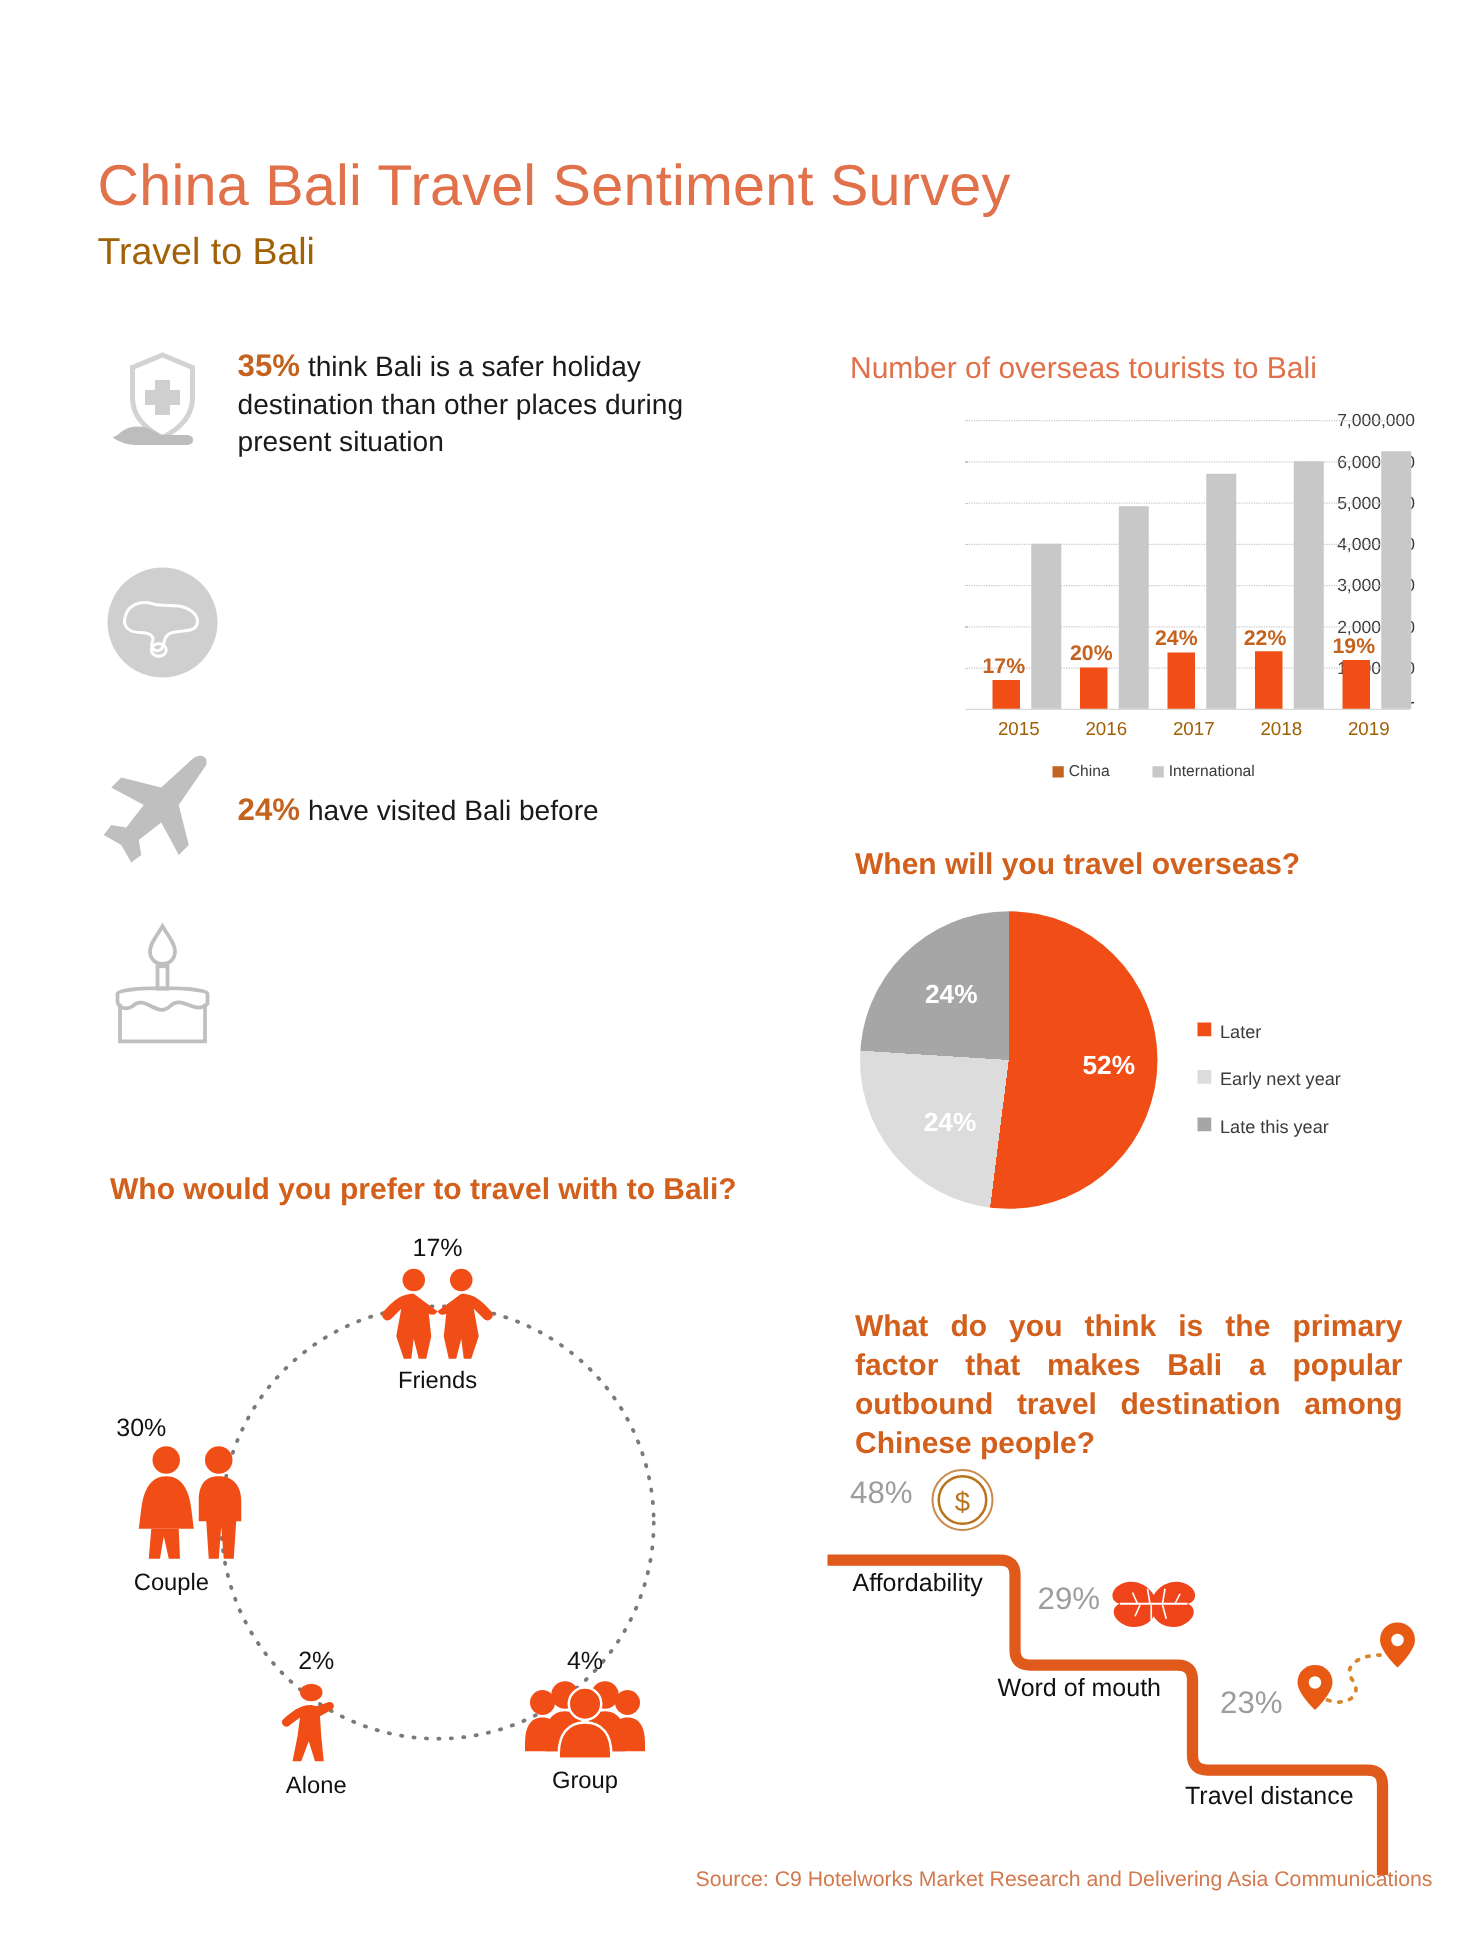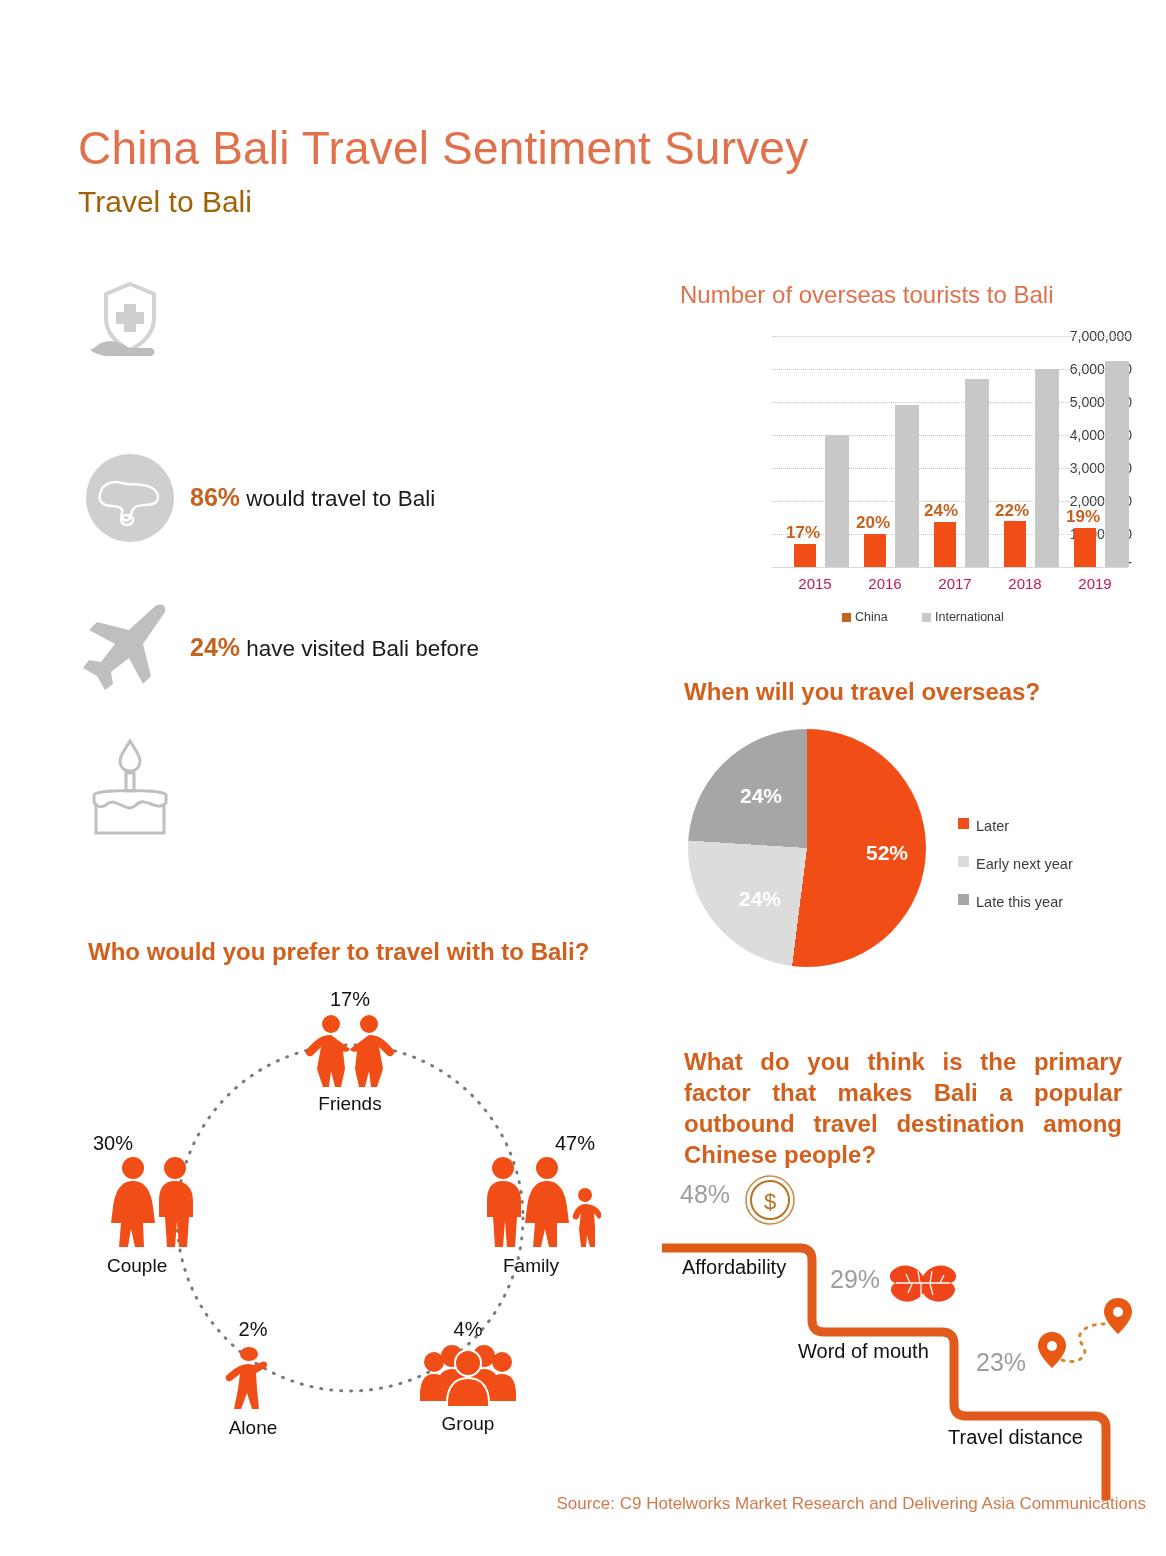--- a/index.html
+++ b/index.html
@@ -25,21 +25,21 @@
 
   
   #bar-wrap{left:672px;top:325px;width:460px;height:300px;}
   .ylab{position:absolute;right:0;font-size:14px;color:#3b3b3b;text-align:right;width:92px;}
   .gline{position:absolute;left:100px;right:4px;height:0;border-top:1px dotted #c9c9c9;}
   .axis-base{position:absolute;left:100px;right:4px;height:1px;background:#d8d8d8;}
   .bar{position:absolute;bottom:0;}
   .bar.china{background:#F04E16;width:22px;}
   .bar.intl{background:#C8C8C8;width:24px;}
   .barpct{position:absolute;font-size:17px;font-weight:700;color:#C4621F;}
-  .xlab{position:absolute;font-size:15px;color:#be185d;text-align:center;width:66px;}
+  .xlab{position:absolute;font-size:15px;color:#a16207;text-align:center;width:66px;}
   .lgd{position:absolute;font-size:12.5px;color:#3b3b3b;display:flex;align-items:center;gap:4px;}
   .sw{width:9px;height:9px;display:inline-block;}
 
   
   #pie{
     left:688px;top:729px;width:238px;height:238px;border-radius:50%;
     background:conic-gradient(
       #F04E16 0deg 187.2deg,
       #DCDCDC 187.2deg 273.6deg,
       #A6A6A6 273.6deg 360deg);
@@ -69,35 +69,35 @@
 <div class="abs" id="sub-title">Travel to Bali</div>
 
 <div class="abs stat-row" style="left:70px;top:278px;width:600px;">
   <div class="stat-icon">
     <svg width="100" height="86" viewBox="0 0 100 86">
       <path d="M50 6 L74 16 V40 C74 56 62 66 50 72 C38 66 26 56 26 40 V16 Z" fill="none" stroke="#d3d3d3" stroke-width="4"></path>
       <path d="M44 26h12v8h8v12h-8v8H44v-8h-8V34h8z" fill="#cfcfcf"></path>
       <path d="M14 70 C24 60 38 62 48 70 L70 70 C76 70 76 78 70 78 L30 78 C22 78 16 76 10 72 Z" fill="#bdbdbd"></path>
     </svg>
   </div>
+  <div class="stat-text">
+    <span class="pct">35%</span>
+    <span>think Bali is a safer holiday destination than other places during present situation</span>
+  </div>
 </div>
 
 <div class="abs stat-row" style="left:70px;top:450px;width:600px;align-items:center;">
   <div class="stat-icon">
     <svg width="96" height="96" viewBox="0 0 96 96">
       <circle cx="48" cy="48" r="44" fill="#cfcfcf"></circle>
       <path d="M18 44 C20 34 30 30 40 33 C50 36 60 32 70 38 C78 43 78 52 70 54
                C62 56 56 54 52 58 C48 62 50 68 46 70 C42 72 38 68 40 63
                C42 58 36 56 30 56 C22 56 16 52 18 44 Z" fill="none" stroke="#ffffff" stroke-width="2.4"></path>
       <ellipse cx="45" cy="70" rx="6" ry="5" fill="none" stroke="#ffffff" stroke-width="2.4"></ellipse>
     </svg>
-  </div>
-  <div class="stat-text">
-    <span class="pct">86%</span>
-    <span>would travel to Bali</span>
   </div>
 </div>
 
 <div class="abs stat-row" style="left:70px;top:600px;width:600px;align-items:center;">
   <div class="stat-icon">
     <svg width="110" height="96" viewBox="0 0 110 96">
       <path d="M78 8 C84 2 92 4 90 12 L68 44 L76 76 L68 84 L54 58 L36 72 L38 84 L30 90
                L22 76 L8 68 L14 60 L26 62 L40 44 L14 30 L22 22 L54 30 Z" fill="#bfbfbf"></path>
     </svg>
   </div>
@@ -210,33 +210,20 @@
     <div class="npct">17%</div>
     <svg width="106" height="76" viewBox="0 0 106 76" style="margin:2px 0 0 0;">
       <circle cx="34" cy="11" r="9" fill="#F04E16"></circle>
       <circle cx="72" cy="11" r="9" fill="#F04E16"></circle>
       <path d="M34 22 C22 22 16 30 10 36 C6 40 12 46 16 42 L24 34 L20 56 L26 74 L32 74 L34 58 L38 74 L44 74 L48 56 L46 38 C50 40 52 38 53 36" fill="#F04E16"></path>
       <path d="M72 22 C84 22 90 30 96 36 C100 40 94 46 90 42 L82 34 L86 56 L80 74 L74 74 L72 58 L68 74 L62 74 L58 56 L60 38 C56 40 54 38 53 36" fill="#F04E16"></path>
     </svg>
     <div class="nlab">Friends</div>
   </div>
 
-  <div class="node" style="left:352px;top:132px;width:145px;text-align:left;">
-    <div class="npct" style="text-align:right;width:128px;">47%</div>
-    <svg width="128" height="96" viewBox="0 0 128 96" style="margin-left:6px;">
-      <circle cx="30" cy="13" r="11" fill="#F04E16"></circle>
-      <path d="M30 26 C18 26 14 34 14 46 L14 62 L20 62 L22 92 L30 92 L32 66 L34 92 L42 92 L44 62 L48 62 L48 46 C48 34 42 26 30 26Z" fill="#F04E16"></path>
-      <circle cx="74" cy="13" r="11" fill="#F04E16"></circle>
-      <path d="M74 26 C62 26 56 36 54 52 L52 68 L96 68 L94 52 C92 36 86 26 74 26Z" fill="#F04E16"></path>
-      <path d="M62 68 L60 92 L68 92 L72 74 L76 92 L84 92 L84 68Z" fill="#F04E16"></path>
-      <circle cx="112" cy="40" r="7" fill="#F04E16"></circle>
-      <path d="M112 49 C106 49 102 54 100 60 C98 64 104 67 106 62 L108 58 L106 74 L108 92 L113 92 L114 80 L117 92 L122 92 L122 72 L121 58 L124 62 C126 66 130 62 128 58 C126 53 120 49 112 49Z" fill="#F04E16"></path>
-    </svg>
-    <div class="nlab" style="text-align:center;width:128px;">Family</div>
-  </div>
 
   <div class="node" style="left:288px;top:318px;width:130px;">
     <div class="npct">4%</div>
     <svg width="96" height="66" viewBox="0 0 96 66" style="margin-top:2px;">
       <circle cx="14" cy="19" r="10" fill="#F04E16"></circle>
       <path d="M14 31 C4 31 0 39 0 52 L0 58 L28 58 L28 52 C28 39 24 31 14 31Z" fill="#F04E16"></path>
       <circle cx="82" cy="19" r="10" fill="#F04E16"></circle>
       <path d="M82 31 C92 31 96 39 96 52 L96 58 L68 58 L68 52 C68 39 72 31 82 31Z" fill="#F04E16"></path>
       <circle cx="32" cy="13" r="11" fill="#F04E16"></circle>
       <path d="M32 26 C21 26 16 35 16 49 L16 58 L48 58 L48 49 C48 35 43 26 32 26Z" fill="#F04E16"></path>

